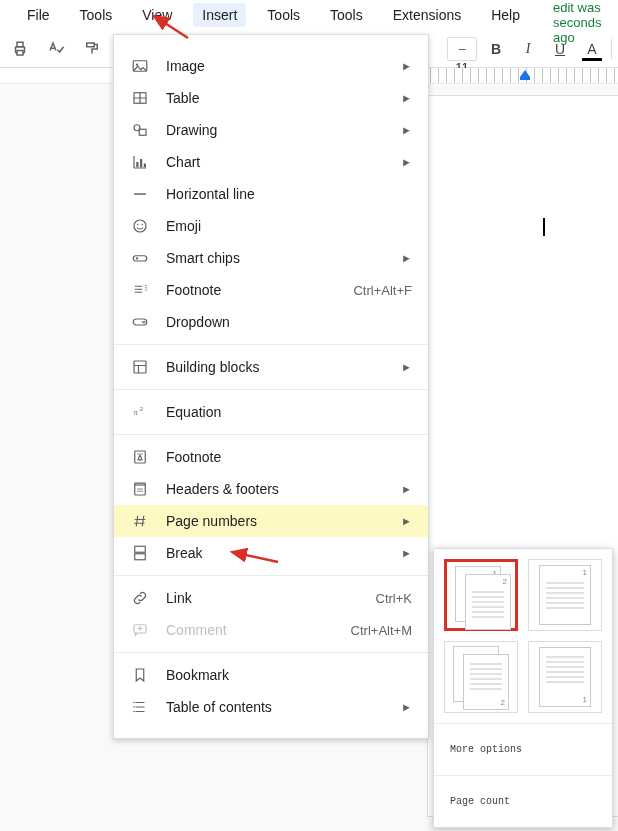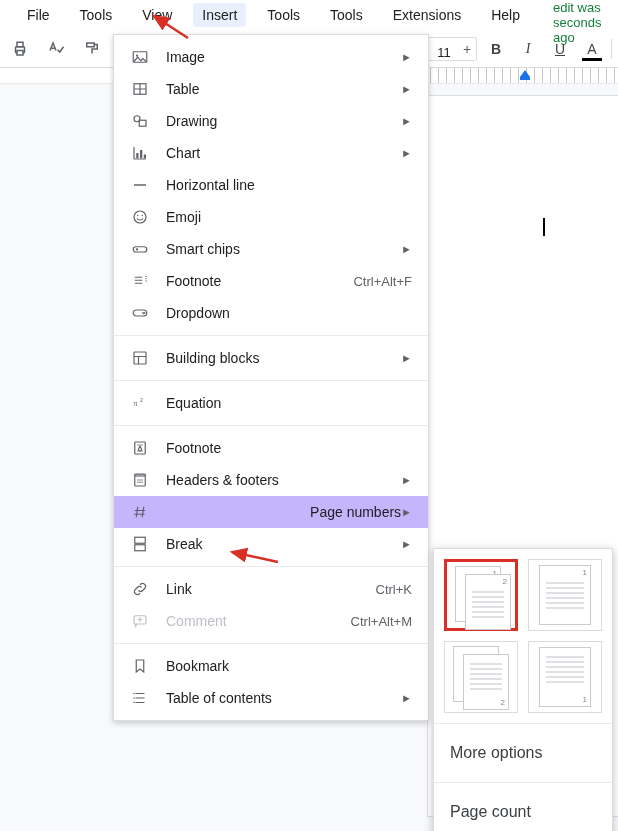--- a/index.html
+++ b/index.html
@@ -54,22 +54,23 @@
     border-radius: 3px;
   }
   .tool-sep {
     width: 1px; height: 20px; background: #dadce0;
   }
   .toolbar-right {
     margin-left: auto;
     display: flex; align-items:center; gap:6px;
   }
   .font-size-box {
-    display:flex; align-items:flex-end; border:1px solid #dadce0; border-radius:2px;
+    display:flex; align-items:center; border:1px solid #dadce0; border-radius:2px;
     height:24px;
+    flex-direction:column;
   }
   .font-size-val {
     width:28px; text-align:center; font-size:13px; color:#202124;
   }
   .fs-btn {
     width:18px; text-align:center; color:#5f6368; cursor:pointer; font-size:14px;
     line-height:22px;
   }
   .fmt-btn { width:26px; height:26px; display:flex; align-items:center; justify-content:center; color:#444; cursor:pointer;}
   .bold { font-weight:700; }
@@ -116,34 +117,34 @@
   }
 
   
   .dropdown {
     position:absolute;
     left:113px; top:34px;
     width:316px;
     background:#fff;
     border:1px solid #dadce0;
     box-shadow: 0 2px 6px rgba(0,0,0,.2);
-    padding: 6px 0;
+    padding: 15px 0;
     z-index:10;
   }
   .dd-item {
     display:flex;
     align-items:center;
     height:32px;
     padding: 0 16px 0 14px;
     color:#202124;
     font-size:14px;
     cursor:pointer;
     position:relative;
   }
-  .dd-item.hover { background:#c4b5fd;text-align:right;}
+  .dd-item.hover { background:#fef9c3;}
   .dd-item.disabled { color:#bdc1c6; cursor:default;}
   .dd-icon {
     width:24px; height:24px;
     display:flex; align-items:center; justify-content:center;
     color:#5f6368;
     margin-right:14px;
     flex:0 0 24px;
   }
   .dd-item.disabled .dd-icon { color:#bdc1c6;}
   .dd-label { flex:1 1 auto;}
@@ -194,23 +195,24 @@
     position:absolute; left:6px; right:6px; top:16px;
     display:flex; flex-direction:column; gap:3px;
   }
   .txt-lines.low { top:8px; }
   .txt-lines div { height:2px; background:#dfe1e4;}
   .single .thumb-inner { width:52px; height:60px; }
 
   .sub-sep { height:1px; background:#e8eaed; margin:10px -10px;}
   .sub-opt {
     padding:10px 6px;
-    font-size:16px;
+    font-size:10px;
     color:#3c4043;
     cursor:pointer;
+    font-family:Liberation Mono, monospace;
   }
 
   
   .arrow {
     position:absolute;
     z-index:50;
     pointer-events:none;
   }
   svg { display:block; }
 </style>

